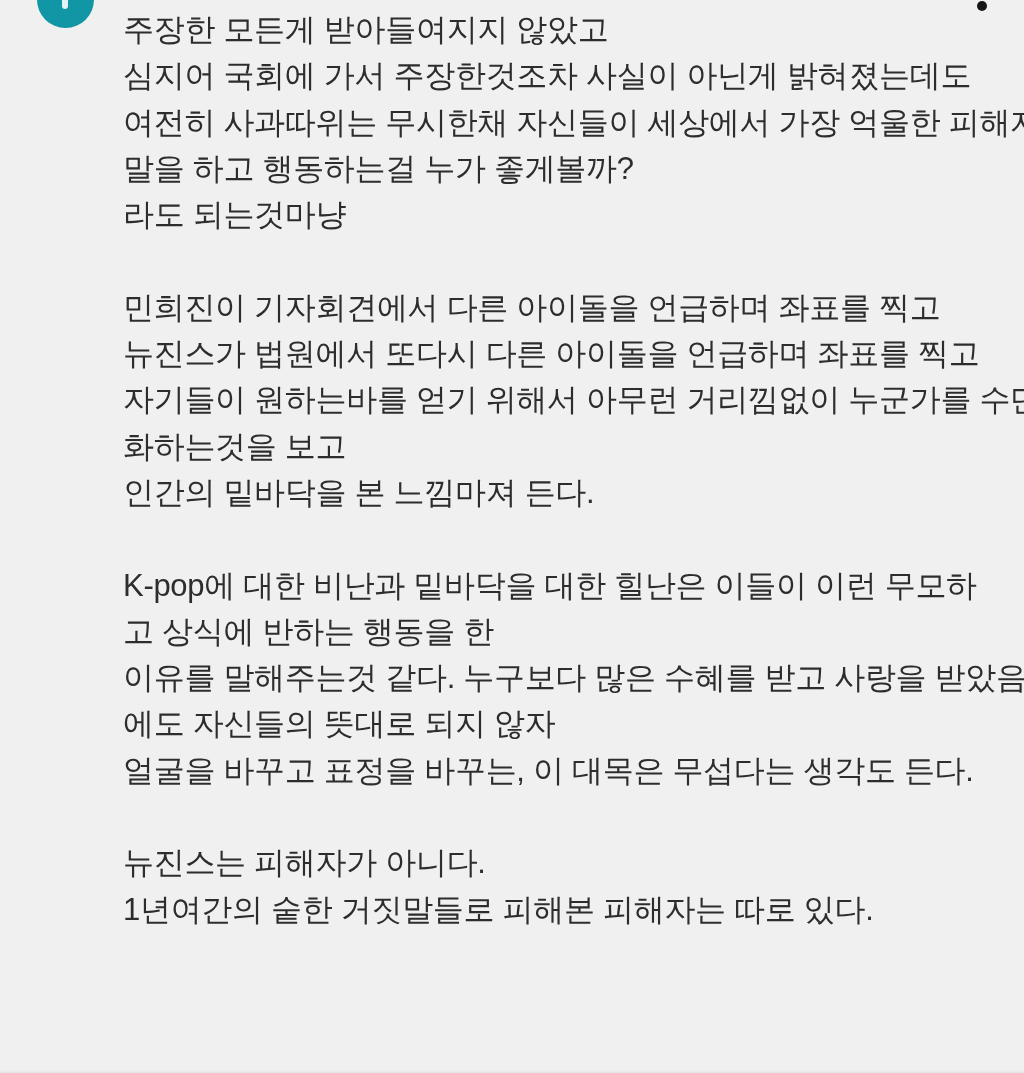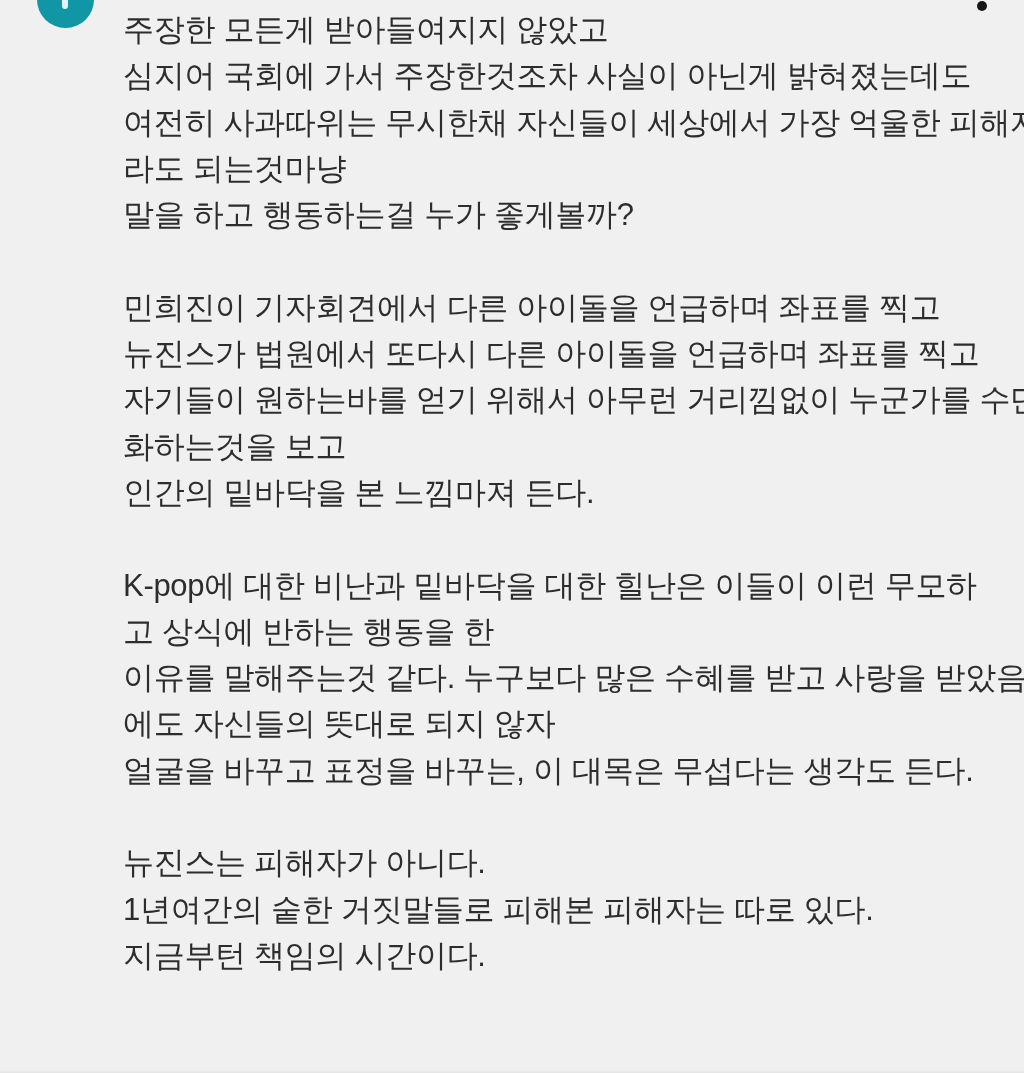--- a/index.html
+++ b/index.html
@@ -79,37 +79,36 @@
   <span class="avatar-glyph"></span>
 </div>
 
 <div class="menu-dot" style="background: rgb(22, 22, 22);"></div>
 
 <div class="comment-body" style="color: rgb(45, 45, 45);">
     <div class="comment-paragraph">
       <div class="comment-line">주장한 모든게 받아들여지지 않았고</div>
       <div class="comment-line">심지어 국회에 가서 주장한것조차 사실이 아닌게 밝혀졌는데도</div>
       <div class="comment-line">여전히 사과따위는 무시한채 자신들이 세상에서 가장 억울한 피해자</div>
+      <div class="comment-line">말을 하고 행동하는걸 누가 좋게볼까?</div>
       <div class="comment-line">라도 되는것마냥</div>
-      <div class="comment-line">말을 하고 행동하는걸 누가 좋게볼까?</div>
     </div>
     <div class="comment-paragraph">
       <div class="comment-line">민희진이 기자회견에서 다른 아이돌을 언급하며 좌표를 찍고</div>
       <div class="comment-line">뉴진스가 법원에서 또다시 다른 아이돌을 언급하며 좌표를 찍고</div>
       <div class="comment-line">자기들이 원하는바를 얻기 위해서 아무런 거리낌없이 누군가를 수단</div>
       <div class="comment-line">화하는것을 보고</div>
       <div class="comment-line">인간의 밑바닥을 본 느낌마져 든다.</div>
     </div>
     <div class="comment-paragraph">
       <div class="comment-line">K-pop에 대한 비난과 밑바닥을 대한 힐난은 이들이 이런 무모하</div>
       <div class="comment-line">고 상식에 반하는 행동을 한</div>
       <div class="comment-line">이유를 말해주는것 같다. 누구보다 많은 수혜를 받고 사랑을 받았음</div>
       <div class="comment-line">에도 자신들의 뜻대로 되지 않자</div>
       <div class="comment-line">얼굴을 바꾸고 표정을 바꾸는, 이 대목은 무섭다는 생각도 든다.</div>
     </div>
     <div class="comment-paragraph">
       <div class="comment-line">뉴진스는 피해자가 아니다.</div>
       <div class="comment-line">1년여간의 숱한 거짓말들로 피해본 피해자는 따로 있다.</div>
-      <div class="comment-line">지금부턴 책임의 시간이다.</div>
     </div>
   </div>
 
 <div class="bottom-edge"></div>
 
 </body></html>

